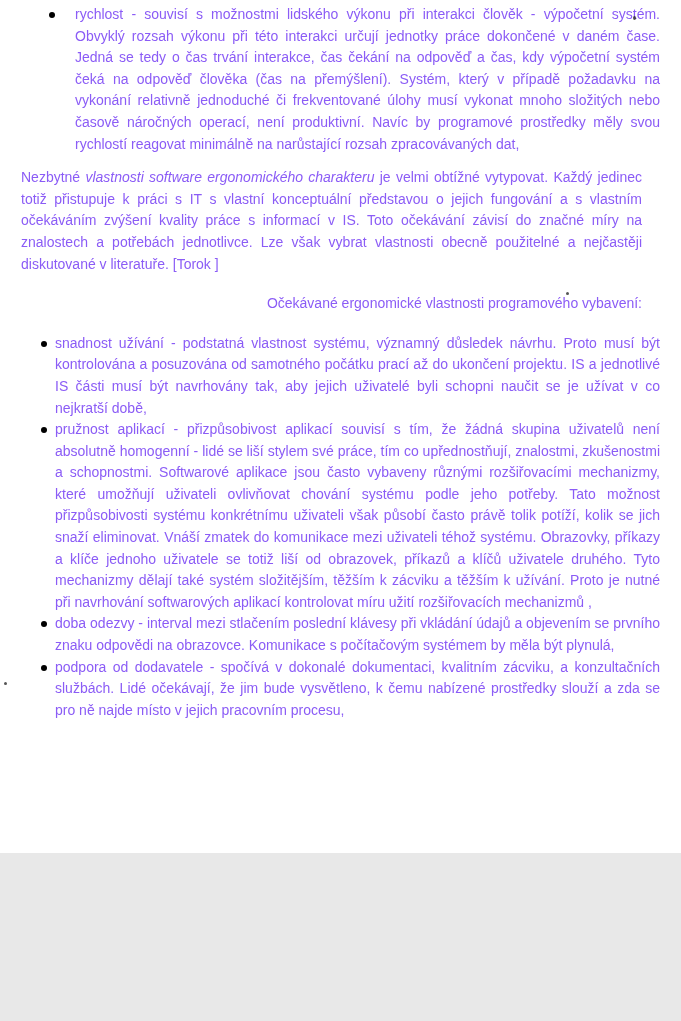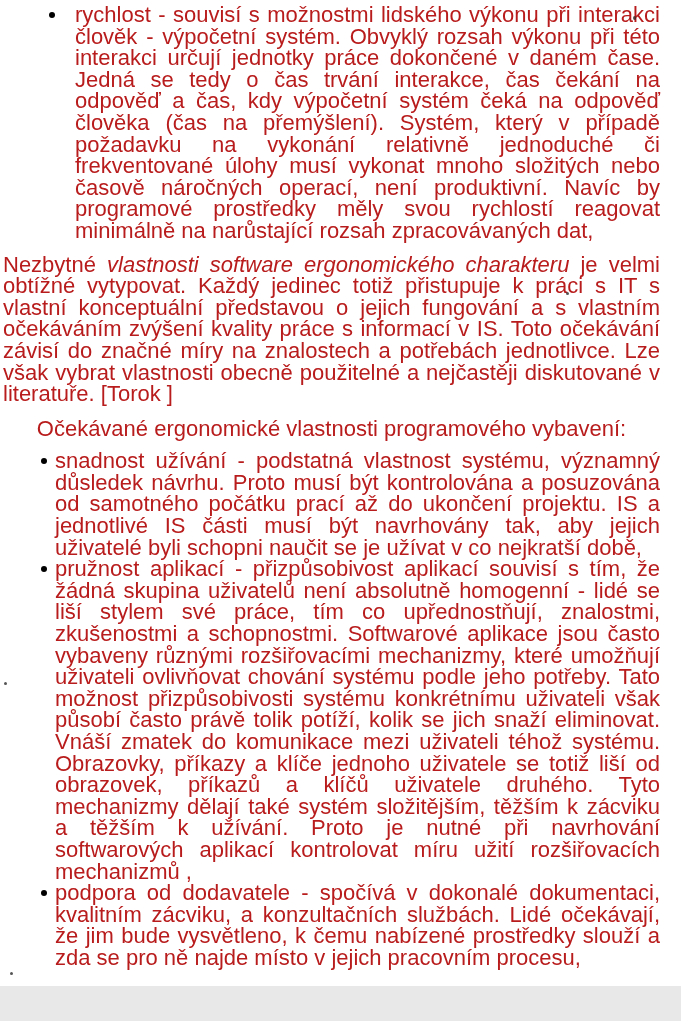--- a/index.html
+++ b/index.html
@@ -1,26 +1,26 @@
 <!DOCTYPE html>
 <html><head>
 <meta charset="utf-8">
 <style>
   html, body { margin: 0; padding: 0; background: #e8e8e8; }
   .page {
     position: relative;
     width: 681px;
-    height: 986px;
+    height: 853px;
     box-sizing: border-box;
     margin: 0;
     padding: 4px 21px 0 3px;
     background: #ffffff;
-    color: #b91c1c;
+    color: #8b5cf6;
     font-family: "Liberation Sans", "DejaVu Sans", sans-serif;
-    font-size: 22px;
+    font-size: 14px;
     line-height: 21.6px;
     overflow: hidden;
   }
   ul.blist {
     list-style: none;
     margin: 0;
     padding: 0;
   }
   ul.blist li {
     position: relative;
@@ -35,25 +35,25 @@
     top: 8px;
     width: 6px;
     height: 6px;
     border-radius: 50%;
     background: #000;
   }
   .list-top .bullet { left: -26px; }
   .list-main .bullet { left: -14px; }
   p.para {
     text-align: justify;
-    margin: 0;
+    margin: 18px;
     padding: 0;
   }
   p.para1 { margin-top: 12px; }
-  p.heading { margin-top: 13px; text-align: center; }
+  p.heading { margin-top: 13px; text-align: right; }
   ul.list-main { margin-top: 11px; }
   .it { font-style: italic; }
   .speck {
     position: absolute;
     background: #2a2a2a;
     border-radius: 50%;
     width: 3px;
     height: 3px;
     opacity: 0.8;
   }
@@ -84,20 +84,24 @@
     <li>
       <span class="bullet"></span>
       <span class="li-text">snadnost užívání - podstatná vlastnost systému, významný důsledek návrhu. Proto musí být kontrolována a posuzována od samotného počátku prací až do ukončení projektu. IS a jednotlivé IS části musí být navrhovány tak, aby jejich uživatelé byli schopni naučit se je užívat v co nejkratší době,</span>
     </li>
     <li>
       <span class="bullet"></span>
       <span class="li-text">pružnost aplikací - přizpůsobivost aplikací souvisí s tím, že žádná skupina uživatelů není absolutně homogenní - lidé se liší stylem své práce, tím co upřednostňují, znalostmi, zkušenostmi a schopnostmi. Softwarové aplikace jsou často vybaveny různými rozšiřovacími mechanizmy, které umožňují uživateli ovlivňovat chování systému podle jeho potřeby. Tato možnost přizpůsobivosti systému konkrétnímu uživateli však působí často právě tolik potíží, kolik se jich snaží eliminovat. Vnáší zmatek do komunikace mezi uživateli téhož systému. Obrazovky, příkazy a klíče jednoho uživatele se totiž liší od obrazovek, příkazů a klíčů uživatele druhého. Tyto mechanizmy dělají také systém složitějším, těžším k zácviku a těžším k užívání. Proto je nutné při navrhování softwarových aplikací kontrolovat míru užití rozšiřovacích mechanizmů ,</span>
     </li>
     <li>
       <span class="bullet"></span>
+      <span class="li-text">doba odezvy - interval mezi stlačením poslední klávesy při vkládání údajů a objevením se prvního znaku odpovědi na obrazovce. Komunikace s počítačovým systémem by měla být plynulá,</span>
+    </li>
+    <li>
+      <span class="bullet"></span>
       <span class="li-text">podpora od dodavatele - spočívá v dokonalé dokumentaci, kvalitním zácviku, a konzultačních službách. Lidé očekávají, že jim bude vysvětleno, k čemu nabízené prostředky slouží a zda se pro ně najde místo v jejich pracovním procesu,</span>
     </li>
   </ul>
 
   <span class="speck s1"></span>
   <span class="speck s2"></span>
   <span class="speck s3"></span>
   <span class="speck s4"></span>
 
 </div>

